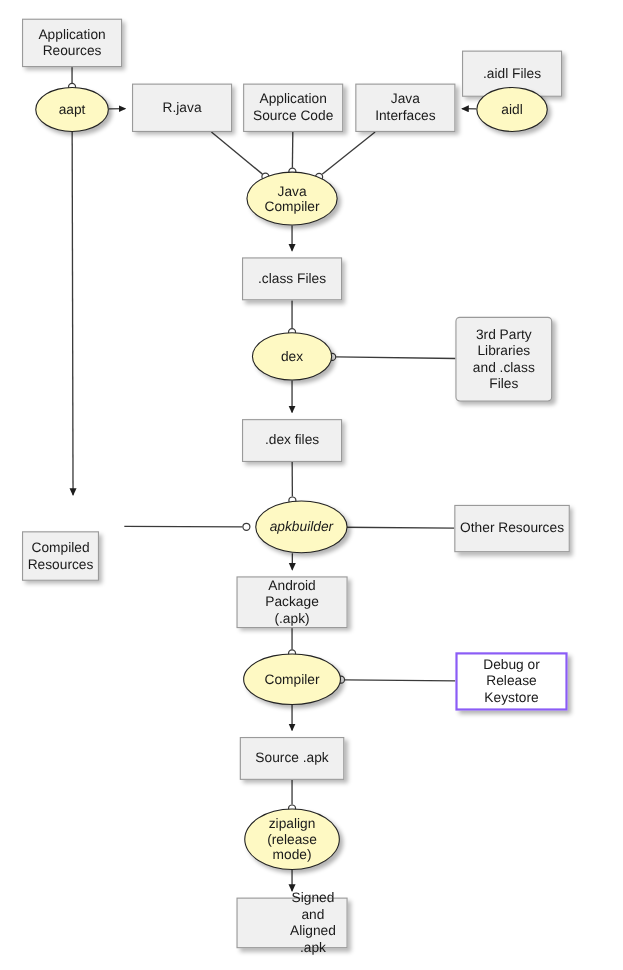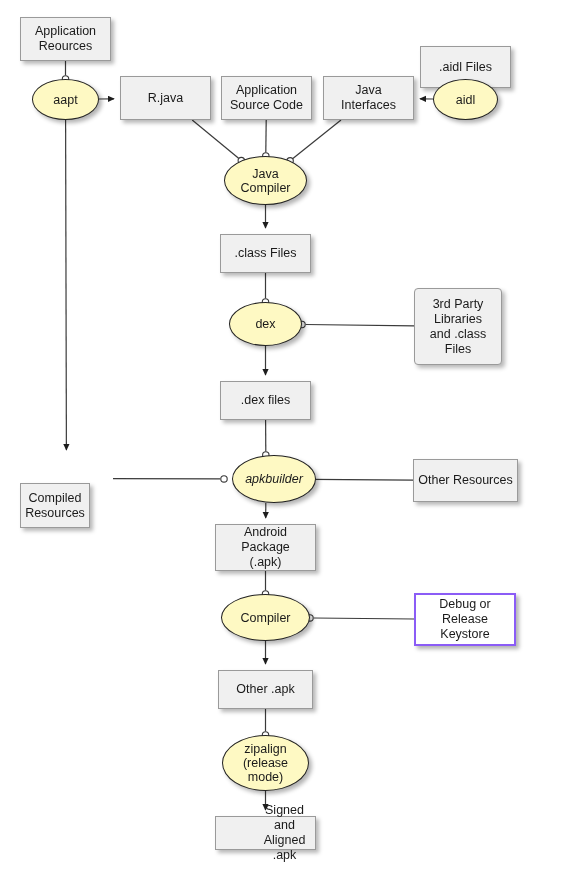--- a/index.html
+++ b/index.html
@@ -176,22 +176,22 @@
       <div class="node box" style="left: 215px; top: 524px; width: 101px; height: 47px; justify-content: center;">
         <span class="node-label">Android Package<br>(.apk)</span>
       </div>
       <div class="node ellipse" style="left: 221px; top: 594px; width: 89px; height: 47px;">
         <span class="node-label">Compiler</span>
       </div>
       <div class="node box strong" style="left: 414px; top: 593px; width: 102px; height: 53px;">
         <span class="node-label">Debug or<br>Release<br>Keystore</span>
       </div>
       <div class="node box" style="left: 218px; top: 670px; width: 95px; height: 39px;">
-        <span class="node-label">Other .apk</span>
+        <span class="node-label">Source .apk</span>
       </div>
       <div class="node ellipse" style="left: 222px; top: 735px; width: 87px; height: 56px;">
         <span class="node-label">zipalign<br>(release<br>mode)</span>
       </div>
-      <div class="node box" style="left: 215px; top: 816px; width: 101px; height: 34px; padding-left: 38px;">
+      <div class="node box" style="left: 215px; top: 816px; width: 101px; height: 46px; padding-left: 38px;">
         <span class="node-label">Signed and<br>Aligned .apk</span>
       </div>
     </div>
 </div>
 
 </body></html>

